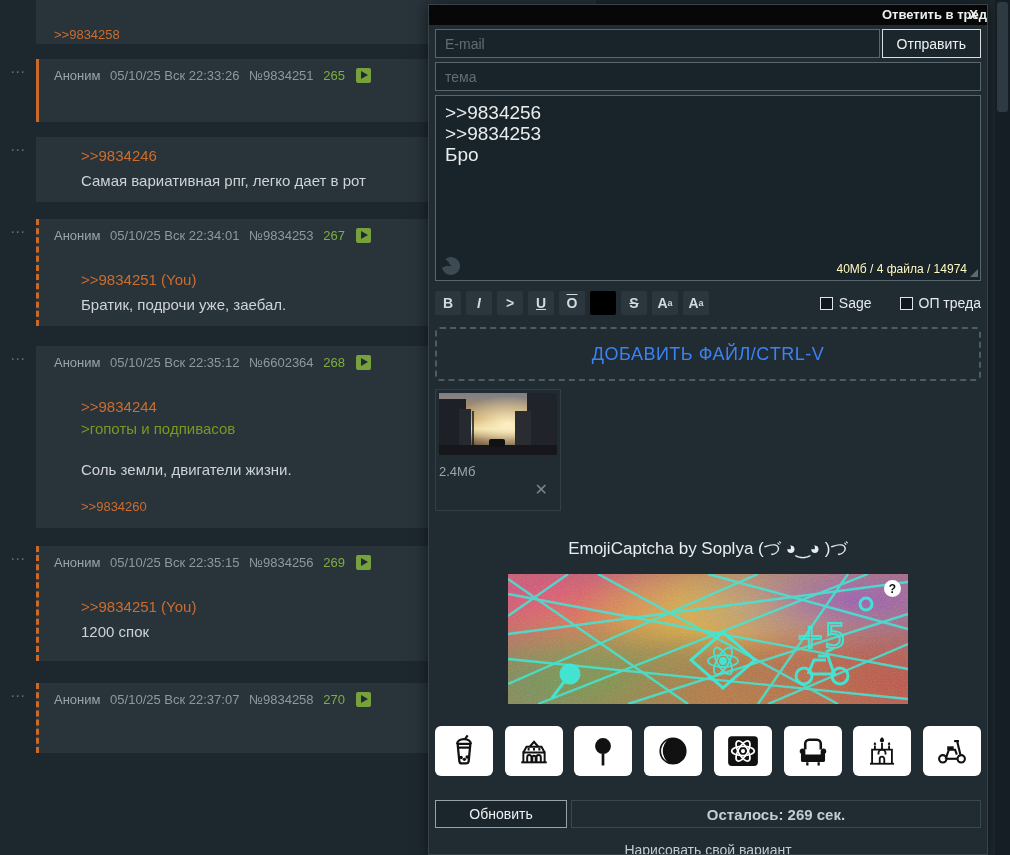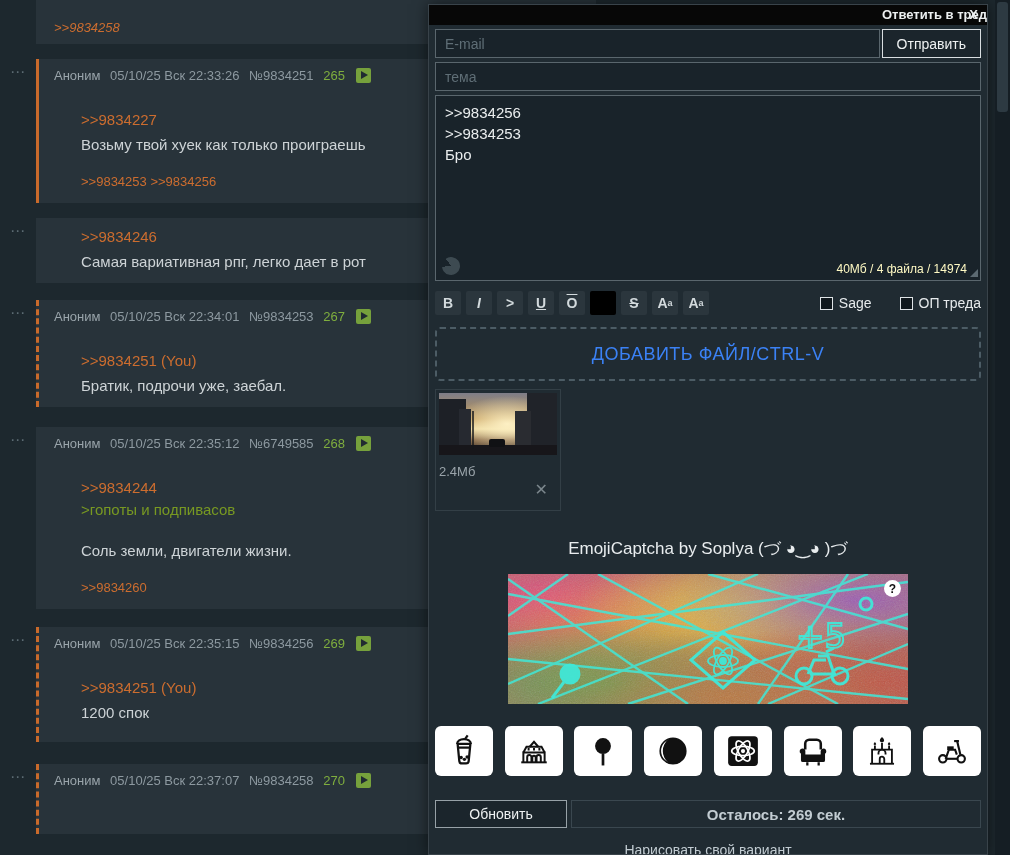--- a/index.html
+++ b/index.html
@@ -43,21 +43,21 @@
     border-left:7px solid #202b31;
     border-top:4.5px solid transparent;
     border-bottom:4.5px solid transparent;
   }
   .pbody { padding-left:27px; font-size:15px; line-height:19px; }
   .ql { display:block; color:#cc6d2f; margin-bottom:6px; cursor:pointer; }
   .green { display:block; color:#789922; margin:3px 0 22px; }
   .ptxt { color:#cdd3d6; }
   .prepl { margin-top:18px; font-size:13px; }
   .prepl .rl { color:#cc6d2f; cursor:pointer; }
-  .post.partial { height:44px; padding-top:20px;font-style:italic; }
+  .post.partial { height:44px; padding-top:27px; }
   .post.partial .prepl { margin-top:0; }
   .post.last { min-height:70px; }
 
   
   .dialog {
     position:absolute; left:428px; top:4px; width:560px; height:851px;
     background:#202b32; border:1px solid #39434a;
     box-shadow:0 0 14px rgba(0,0,0,.55);
     overflow:hidden; z-index:10;
   }
@@ -75,21 +75,21 @@
   .inp::placeholder { color:#5f6e76; opacity:1; }
   .inp.email { flex:1; }
   .inp.subject { width:100%; }
   .btn {
     background:#1b252c; border:1px solid #d9dee1; color:#eef1f2;
     font-size:14px; height:29px; padding:0 14px; cursor:pointer; font-family:inherit;
   }
   .ta-wrap { position:relative; margin:4px 6px 0; }
   textarea.msg {
     width:100%; height:186px; background:#19232a; border:1px solid #5a666d;
-    color:#eaedee; font-size:15px; line-height:21px; padding:6px 9px;
+    color:#eaedee; font-size:19px; line-height:21px; padding:6px 9px;
     resize:none; font-family:inherit; display:block;
   }
   .pie {
     position:absolute; left:7px; bottom:6px; width:18px; height:18px;
     border-radius:50%;
     background:conic-gradient(#3d4a51 0deg 300deg, #19232a 300deg 360deg);
     transform:rotate(-35deg); cursor:pointer;
   }
   .limits {
     position:absolute; right:14px; bottom:5px; font-size:12px; color:#fef9c3;
@@ -168,27 +168,20 @@
 
     <article class="post b-solid mb15">
       <span class="post-menu">⋯</span>
       <header class="ph">
         <span class="pname">Аноним</span>
         <span class="pdate">05/10/25 Вск 22:33:26</span>
         <span class="pnum">№9834251</span>
         <span class="pord">265</span>
         <span class="pbadge"><i></i></span>
       </header>
-      <div class="pbody">
-        <span class="ql">&gt;&gt;9834227</span>
-        <p class="ptxt">Возьму твой хуек как только проиграешь</p>
-        <div class="prepl">
-          <span class="rl">&gt;&gt;9834253 &gt;&gt;9834256</span>
-        </div>
-      </div>
     </article>
 
     <article class="post mb17">
       <span class="post-menu">⋯</span>
       <div class="pbody">
         <span class="ql">&gt;&gt;9834246</span>
         <p class="ptxt">Самая вариативная рпг, легко дает в рот</p>
       </div>
     </article>
 
@@ -205,21 +198,21 @@
         <span class="ql">&gt;&gt;9834251 (You)</span>
         <p class="ptxt">Братик, подрочи уже, заебал.</p>
       </div>
     </article>
 
     <article class="post mb18">
       <span class="post-menu">⋯</span>
       <header class="ph">
         <span class="pname">Аноним</span>
         <span class="pdate">05/10/25 Вск 22:35:12</span>
-        <span class="pnum">№6749585</span>
+        <span class="pnum">№6602364</span>
         <span class="pord">268</span>
         <span class="pbadge"><i></i></span>
       </header>
       <div class="pbody">
         <span class="ql" style="margin-bottom:0">&gt;&gt;9834244</span>
         <span class="green">&gt;гопоты и подпивасов</span>
         <p class="ptxt">Соль земли, двигатели жизни.</p>
         <div class="prepl">
           <span class="rl">&gt;&gt;9834260</span>
         </div>

